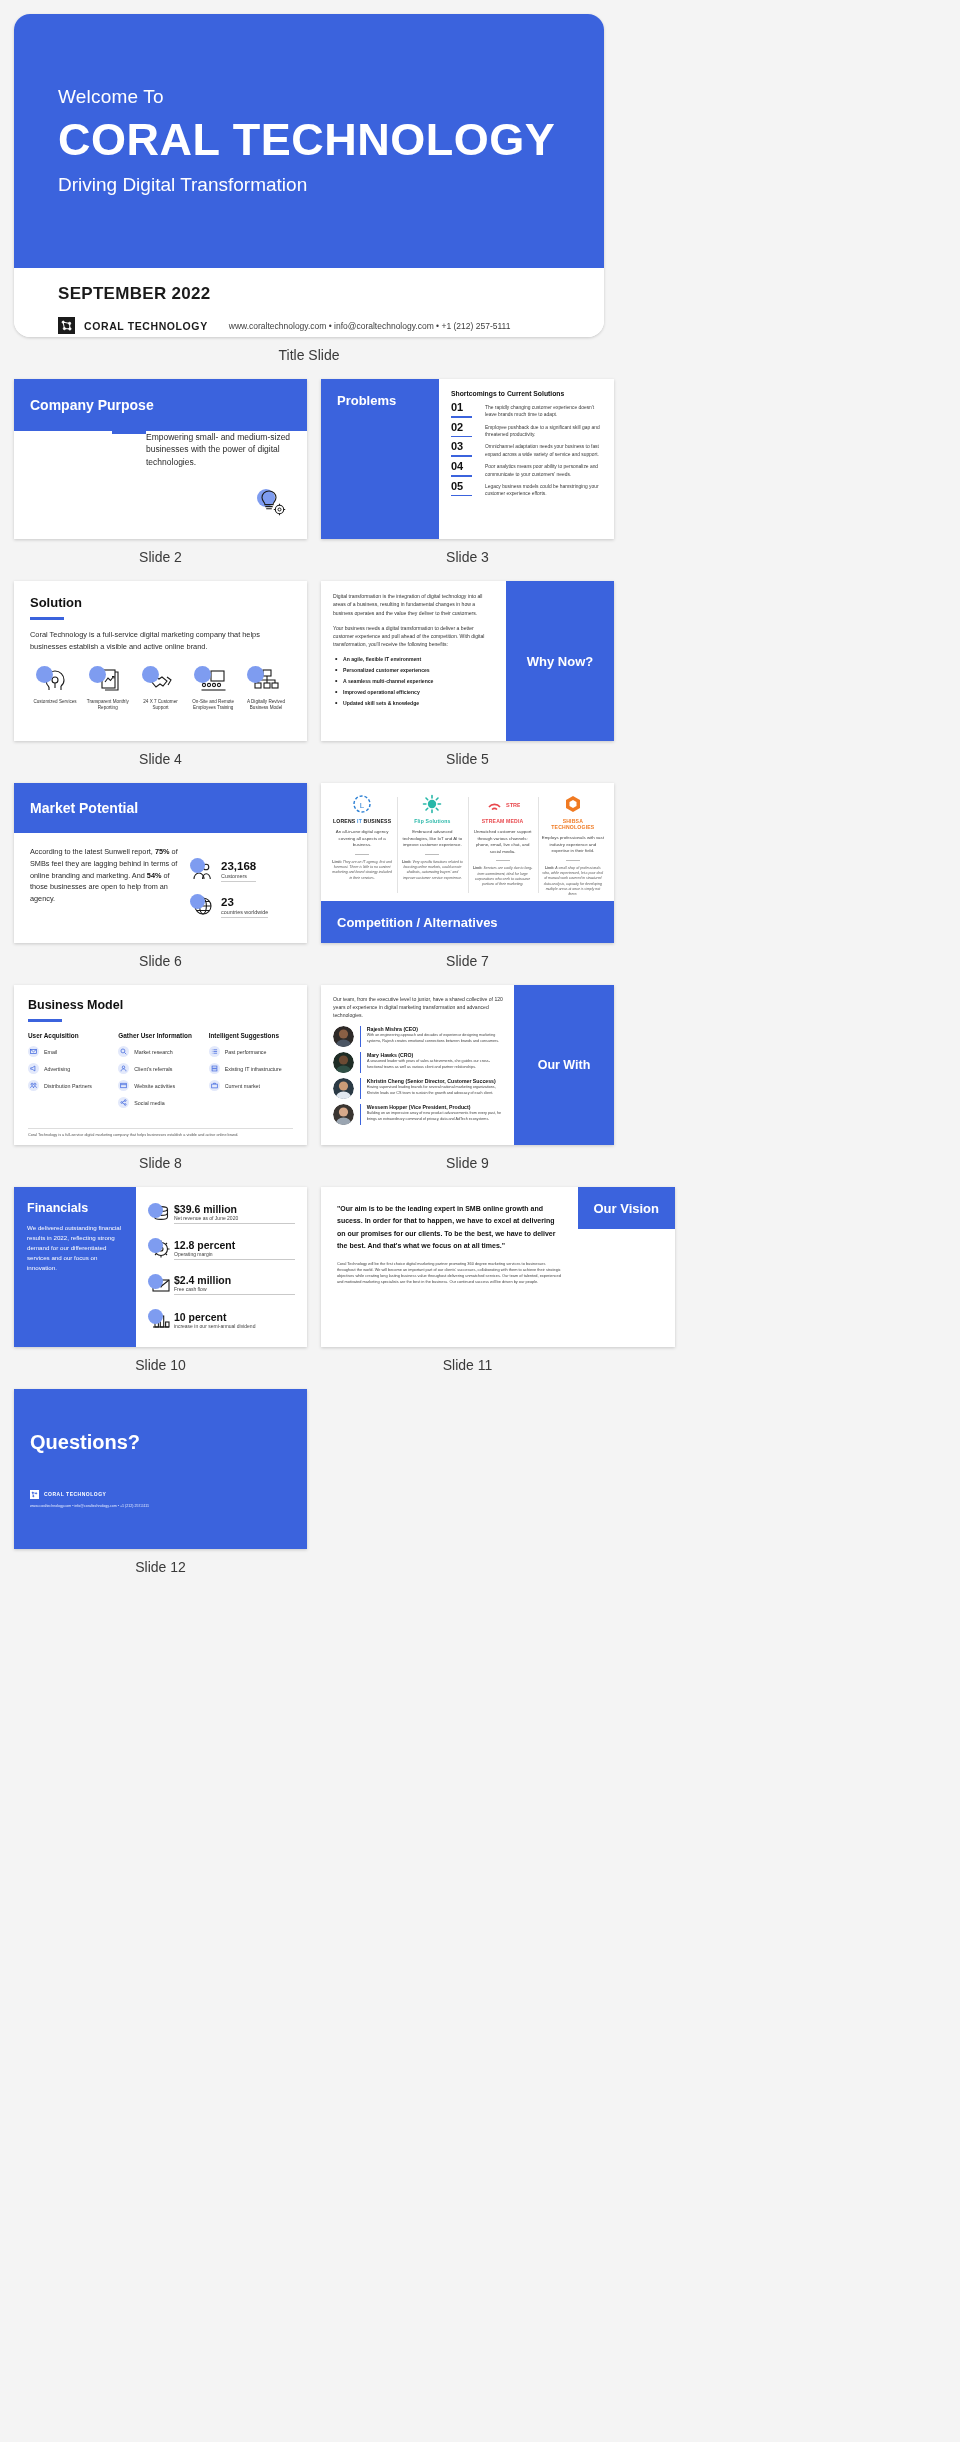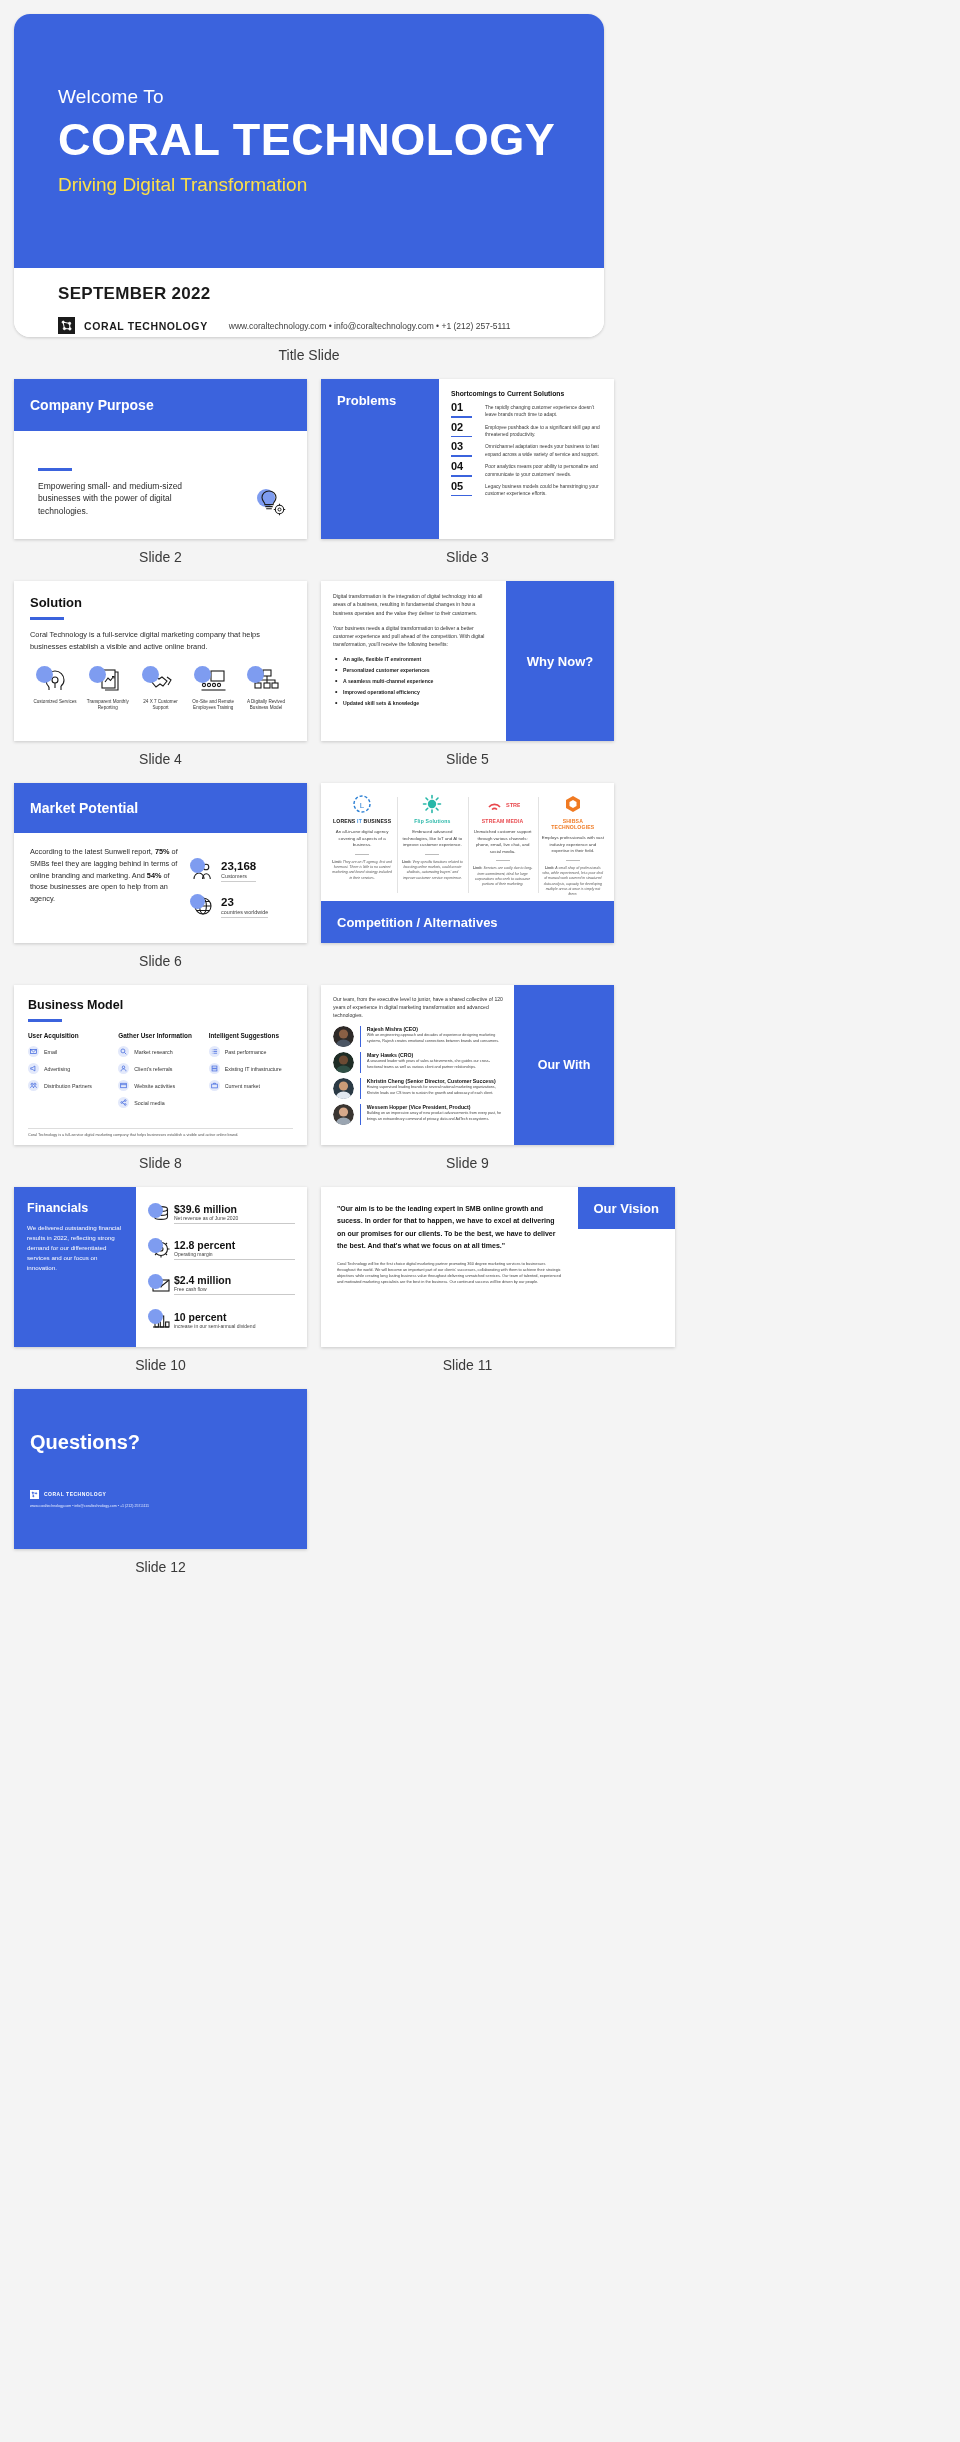--- a/index.html
+++ b/index.html
@@ -27,40 +27,40 @@
     box-shadow: 0 1px 3px rgba(0,0,0,0.18);
     overflow: hidden;
     position: relative;
   }
 
   
   .title-slide { width: 590px; height: 323px; display: flex; flex-direction: column; border-radius: 16px; }
   .title-hero { background:#3b63dd; flex: 0 0 254px; padding: 0 44px; display:flex; flex-direction:column; justify-content:center; }
   .t-welcome { color:#fff; font-size: 19px; font-weight: 400; margin-bottom: 8px; letter-spacing: .2px;}
   .t-main { color:#fff; font-size: 45px; font-weight: 700; letter-spacing: .5px; line-height: 1.08; }
-  .t-sub { color:#fde047; font-size: 19px; font-weight: 400; margin-top: 10px; }
+  .t-sub { color:#ffffff; font-size: 19px; font-weight: 400; margin-top: 10px; }
   .title-foot { flex:1; padding: 16px 44px 0 44px; background:#fff; }
   .t-date { font-size: 17px; font-weight: 700; letter-spacing: .3px; color:#1b1b1b; }
   .t-brandrow { display:flex; align-items:center; gap: 9px; margin-top: 13px; }
   .logo-mark {
     width: 17px; height: 17px; background:#1b1b1b; position: relative; flex: 0 0 auto;
     display:flex; align-items:center; justify-content:center;
   }
   .logo-mark svg { display:block; }
   .t-brandname { font-size: 10.5px; font-weight: 700; letter-spacing: .6px; color:#1b1b1b; }
   .t-contact { font-size: 8.5px; color:#3d3d3d; margin-left: 12px; }
 
   
   .hdr-bar { background:#3b63dd; color:#fff; font-weight:700; display:flex; align-items:center; }
   .rule { width: 34px; height: 3px; background:#3b63dd; }
 
   
   .s2 { width: 293px; height: 160px; display:flex; flex-direction:column;}
   .s2 .hdr-bar { height: 52px; padding: 0 16px; font-size: 14px; }
-  .s2 .body { flex:1; padding: 0 11px; position:relative; display:flex; flex-direction:column; justify-content:flex-end; padding-bottom:22px;margin-left:13px;}
+  .s2 .body { flex:1; padding: 0 11px; position:relative; display:flex; flex-direction:row; justify-content:flex-end; padding-bottom:22px;margin-left:13px;}
   .s2 .rule { margin-bottom: 9px; }
   .s2 .txt { font-size: 8.5px; line-height: 1.45; color:#2a2a2a; width: 150px;}
   .s2 .ico { position:absolute; right: 20px; bottom: 18px; }
 
   
   .s3 { width: 293px; height: 160px; display:flex; }
   .s3 .left { width: 118px; background:#3b63dd; display:flex; align-items:flex-start; padding: 14px 0 0 16px;}
   .s3 .left h3 { color:#fff; font-size: 13px; font-weight:700; }
   .s3 .right { flex:1; background:#fff; padding: 11px 12px 8px 12px; }
   .s3 .rtitle { font-size: 6.8px; font-weight:700; color:#111; margin-bottom: 5px;}
@@ -487,20 +487,21 @@
           <div class="climit"><b>Limit:</b> <span>A small shop of professionals who, while experienced, let a poor deal of manual work covered in structured data analysis, capacity for developing multiple areas at once is simply not there.</span></div>
         </div>
       </div>
       <div class="hdr-bar">
         <span>Competition / Alternatives</span>
       </div>
     </div>
   </div>
   <div class="row">
     <div class="caption" style="width:293px;">Slide 6</div>
+    <div class="caption" style="width:293px;">Slide 7</div>
   </div>
 
   <div class="row">
     <div class="slide s8">
       <h3>Business Model</h3>
       <div class="rule"></div>
       <div class="cols">
         <div class="col">
           <div class="ch">User Acquisition</div>
           <div class="item">

